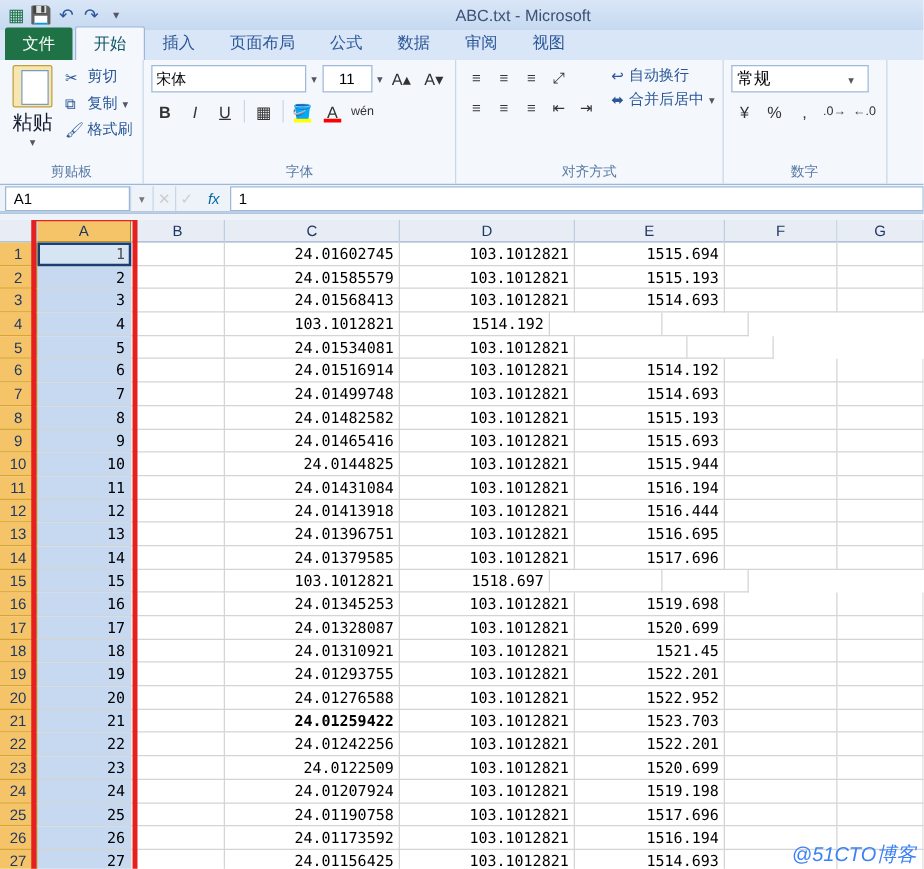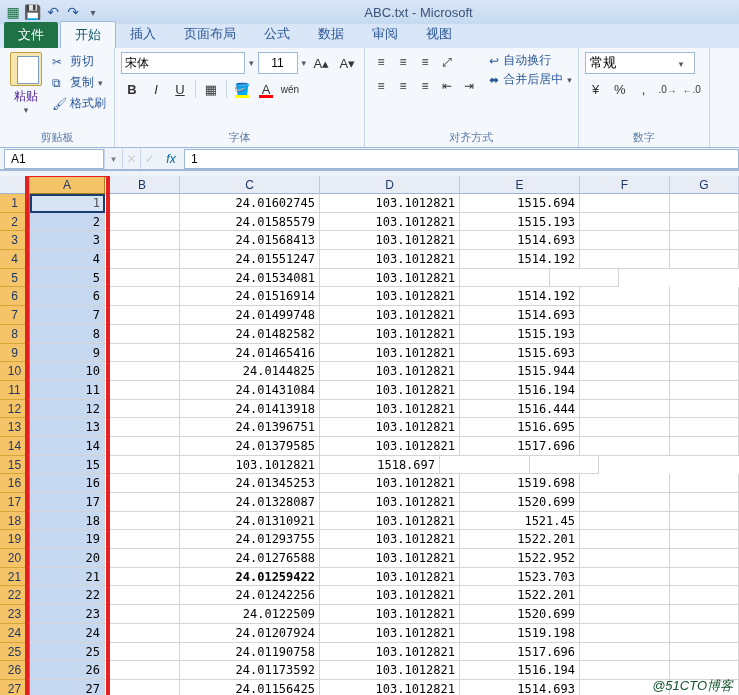--- a/index.html
+++ b/index.html
@@ -56,21 +56,21 @@
   .col-headers { position: absolute; left: 30px; top: 0; height: 18px; display: flex; }
   .colh { text-align: center; font-size: 12px; color: #1f3864; background: #e8edf5; border-right: 1px solid #c0cde0; border-bottom: 1px solid #9eb6ce; line-height: 18px; }
   .colh.sel { background: #f6c468; border-right-color:#aa7c1c; border-bottom-color:#aa7c1c;}
   .row-headers { position: absolute; left: 0; top: 18px; width: 30px; }
   .rowh { height: 18.7px; text-align: center; font-size: 12px; color: #1f3864; background: #f6c468; border-bottom: 1px solid #d4a638; border-right: 1px solid #aa7c1c; line-height: 18px; }
   .cells { position: absolute; left: 30px; top: 18px; }
   .row { display: flex; height: 18.7px; }
   .cell { border-right: 1px solid #d4d4d4; border-bottom: 1px solid #d4d4d4; font-size: 12px; font-family: "宋体", monospace; padding: 0 4px; line-height: 18px; overflow: hidden; white-space: nowrap; text-align: right; }
   .cell.sel { background: #c6d9f0; }
   .red-box { position:absolute; border:4px solid #e62020; pointer-events:none; }
-  .watermark{ position:absolute; right:6px; bottom:4px; color:#14532d; font-size:13px; font-style:italic;}
+  .watermark{ position:absolute; right:6px; bottom:4px; color:#3b82f6; font-size:16px; font-style:italic;}
   .active-cell { position:absolute; border:2px solid #1a3e70; pointer-events:none; background:rgba(255,255,255,.3);}
   .expand{border-top:1px solid #9db8d9; height:6px; background:#eef3fa;}
 </style>
 </head>
 <body>
 
 <div class="titlebar">
   <div class="qat">
     <div class="ico" style="color:#1f7246">▦</div>
     <div class="ico" style="color:#2060c0">💾</div>
@@ -93,21 +93,21 @@
       <div class="tab">视图</div>
     </div>
 </div>
 
 <div class="ribbon">
 
   <div class="group clipboard">
     <div class="group-body">
       <div class="paste">
         <div class="paste-ico"></div>
-        <div style="font-size:12px;color:#4c1d95;margin-top:2px">粘贴</div>
+        <div style="font-size:16px;color:#0f172a;margin-top:2px">粘贴</div>
         <div style="font-size:9px;color:#556">▾</div>
       </div>
       <div class="clip-mini">
         <div>
             <span class="mini-ico">✂</span>
             <span>剪切</span>
           </div>
         <div>
             <span class="mini-ico">⧉</span>
             <span>复制</span>
@@ -270,21 +270,20 @@
         <div class="cell" style="width: 75px;"></div>
         <div class="cell" style="width: 140px;">24.01568413</div>
         <div class="cell" style="width: 140px;">103.1012821</div>
         <div class="cell" style="width: 120px;">1514.693</div>
         <div class="cell" style="width: 90px;"></div>
         <div class="cell" style="width: 69px;"></div>
       </div>
       <div class="row">
         <div class="cell sel" style="width: 75px;">4</div>
         <div class="cell" style="width: 75px;"></div>
-        <div class="cell" style="width: 140px;">24.01551247</div>
         <div class="cell" style="width: 140px;">103.1012821</div>
         <div class="cell" style="width: 120px;">1514.192</div>
         <div class="cell" style="width: 90px;"></div>
         <div class="cell" style="width: 69px;"></div>
       </div>
       <div class="row">
         <div class="cell sel" style="width: 75px;">5</div>
         <div class="cell" style="width: 75px;"></div>
         <div class="cell" style="width: 140px;">24.01534081</div>
         <div class="cell" style="width: 140px;">103.1012821</div>

